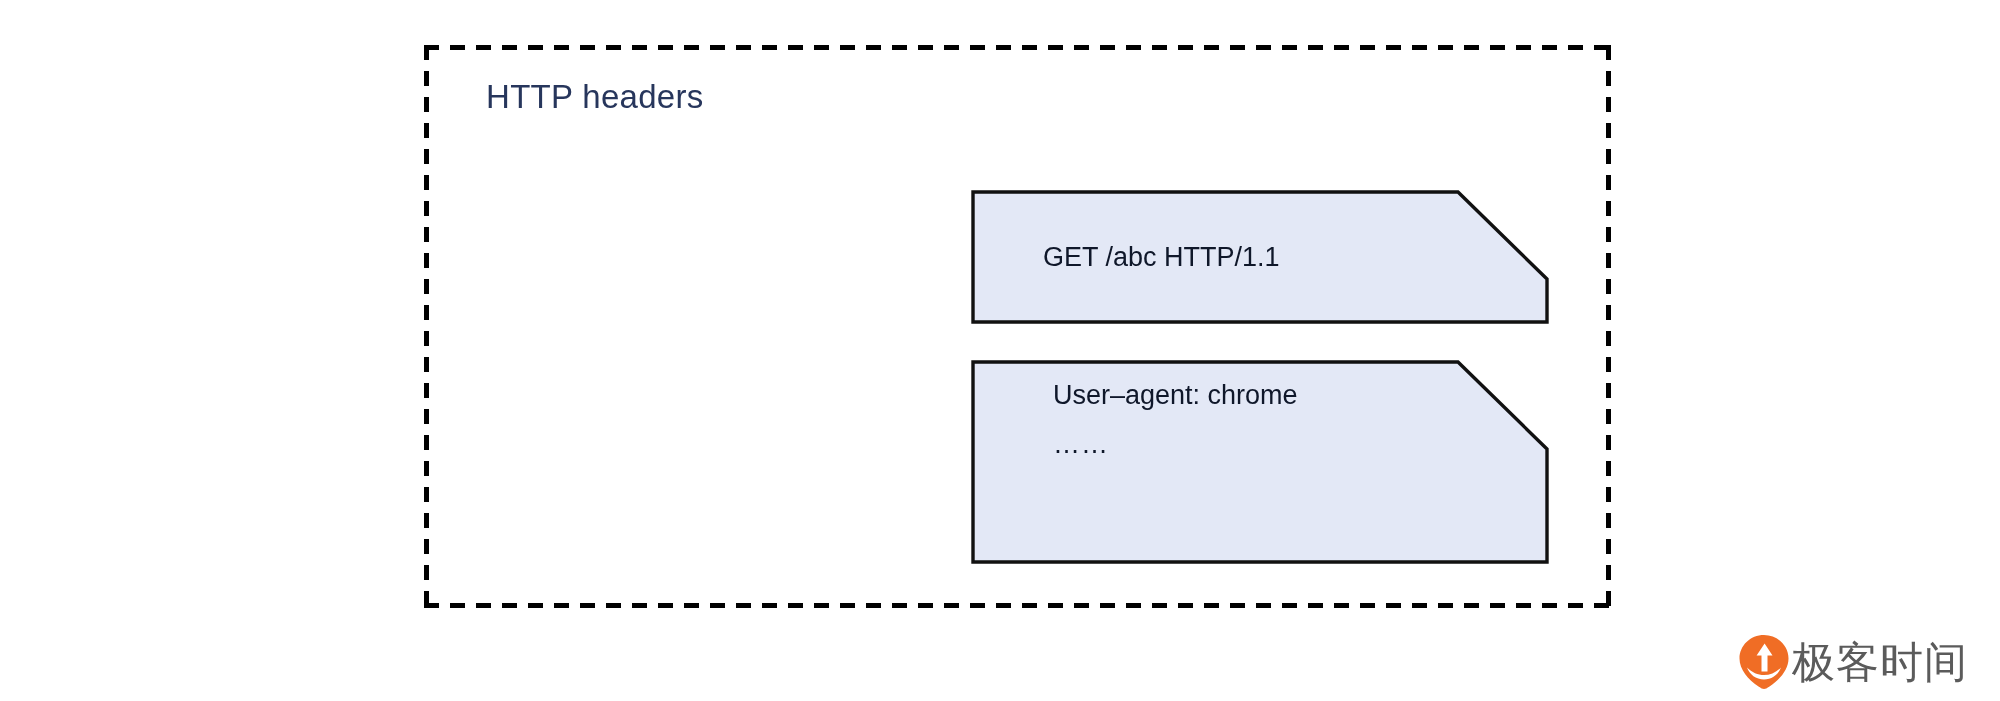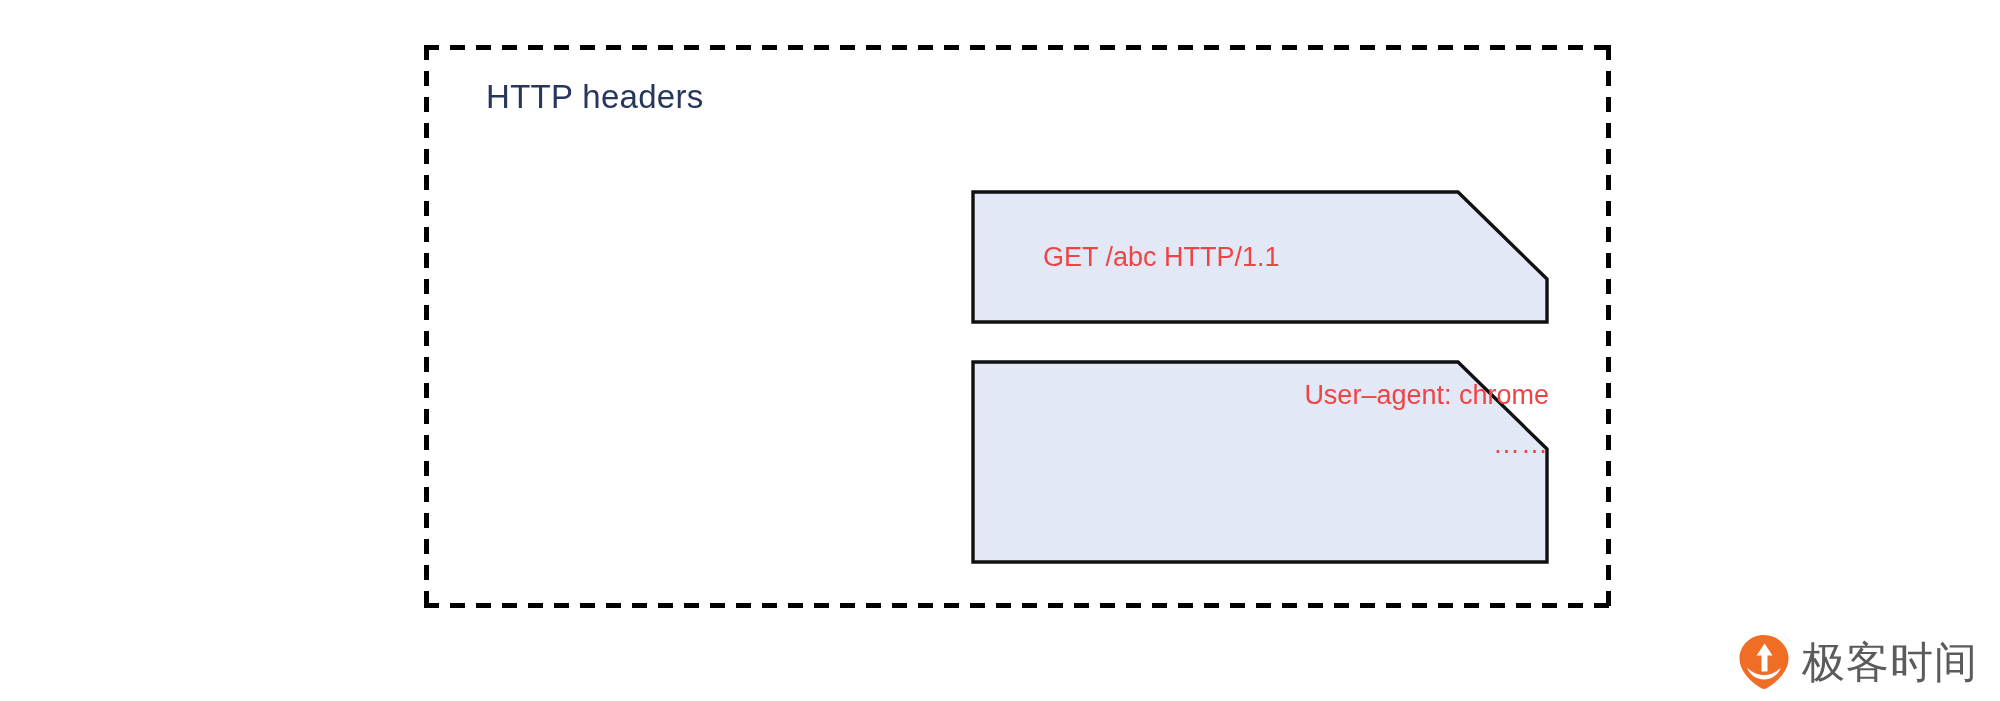--- a/index.html
+++ b/index.html
@@ -92,21 +92,21 @@
   .note-text {
     position: absolute;
     left: 0;
     top: 0;
     width: 100%;
     height: 100%;
     box-sizing: border-box;
     display: flex;
     flex-direction: column;
     justify-content: center;
-    color: #ef4444;
+    color: #0f172a;
     font-size: 27px;
     white-space: nowrap;
   }
   .note-line {
     line-height: 1.0;
   }
 
   
   #note-box-request {
     left: 955px;
@@ -120,44 +120,43 @@
   }
 
   
   #note-box-headers {
     left: 955px;
     top: 360px;
     width: 578px;
     height: 204px;
   }
   #note-box-headers .note-text {
-    padding-left: 32px;
+    padding-left: 82px;
     padding-top: 22px;
     justify-content: flex-start;
-    text-align: right;
   }
   #note-box-headers .note-line {
     margin-bottom: 12px;
   }
   #note-box-headers .note-line:last-child {
     margin-bottom: 0;
   }
   .note-line.ellipsis {
     margin-top: 10px;
     letter-spacing: 1px;
   }
 
   
   .brand-logo {
     position: absolute;
     left: 1722px;
     top: 634px;
     display: flex;
     align-items: center;
-    gap: 12px;
+    gap: 2px;
   }
   .brand-mark {
     width: 52px;
     height: 56px;
     flex: 0 0 auto;
   }
   .brand-text {
     font-size: 43px;
     color: #5b5b5b;
     letter-spacing: 1px;

